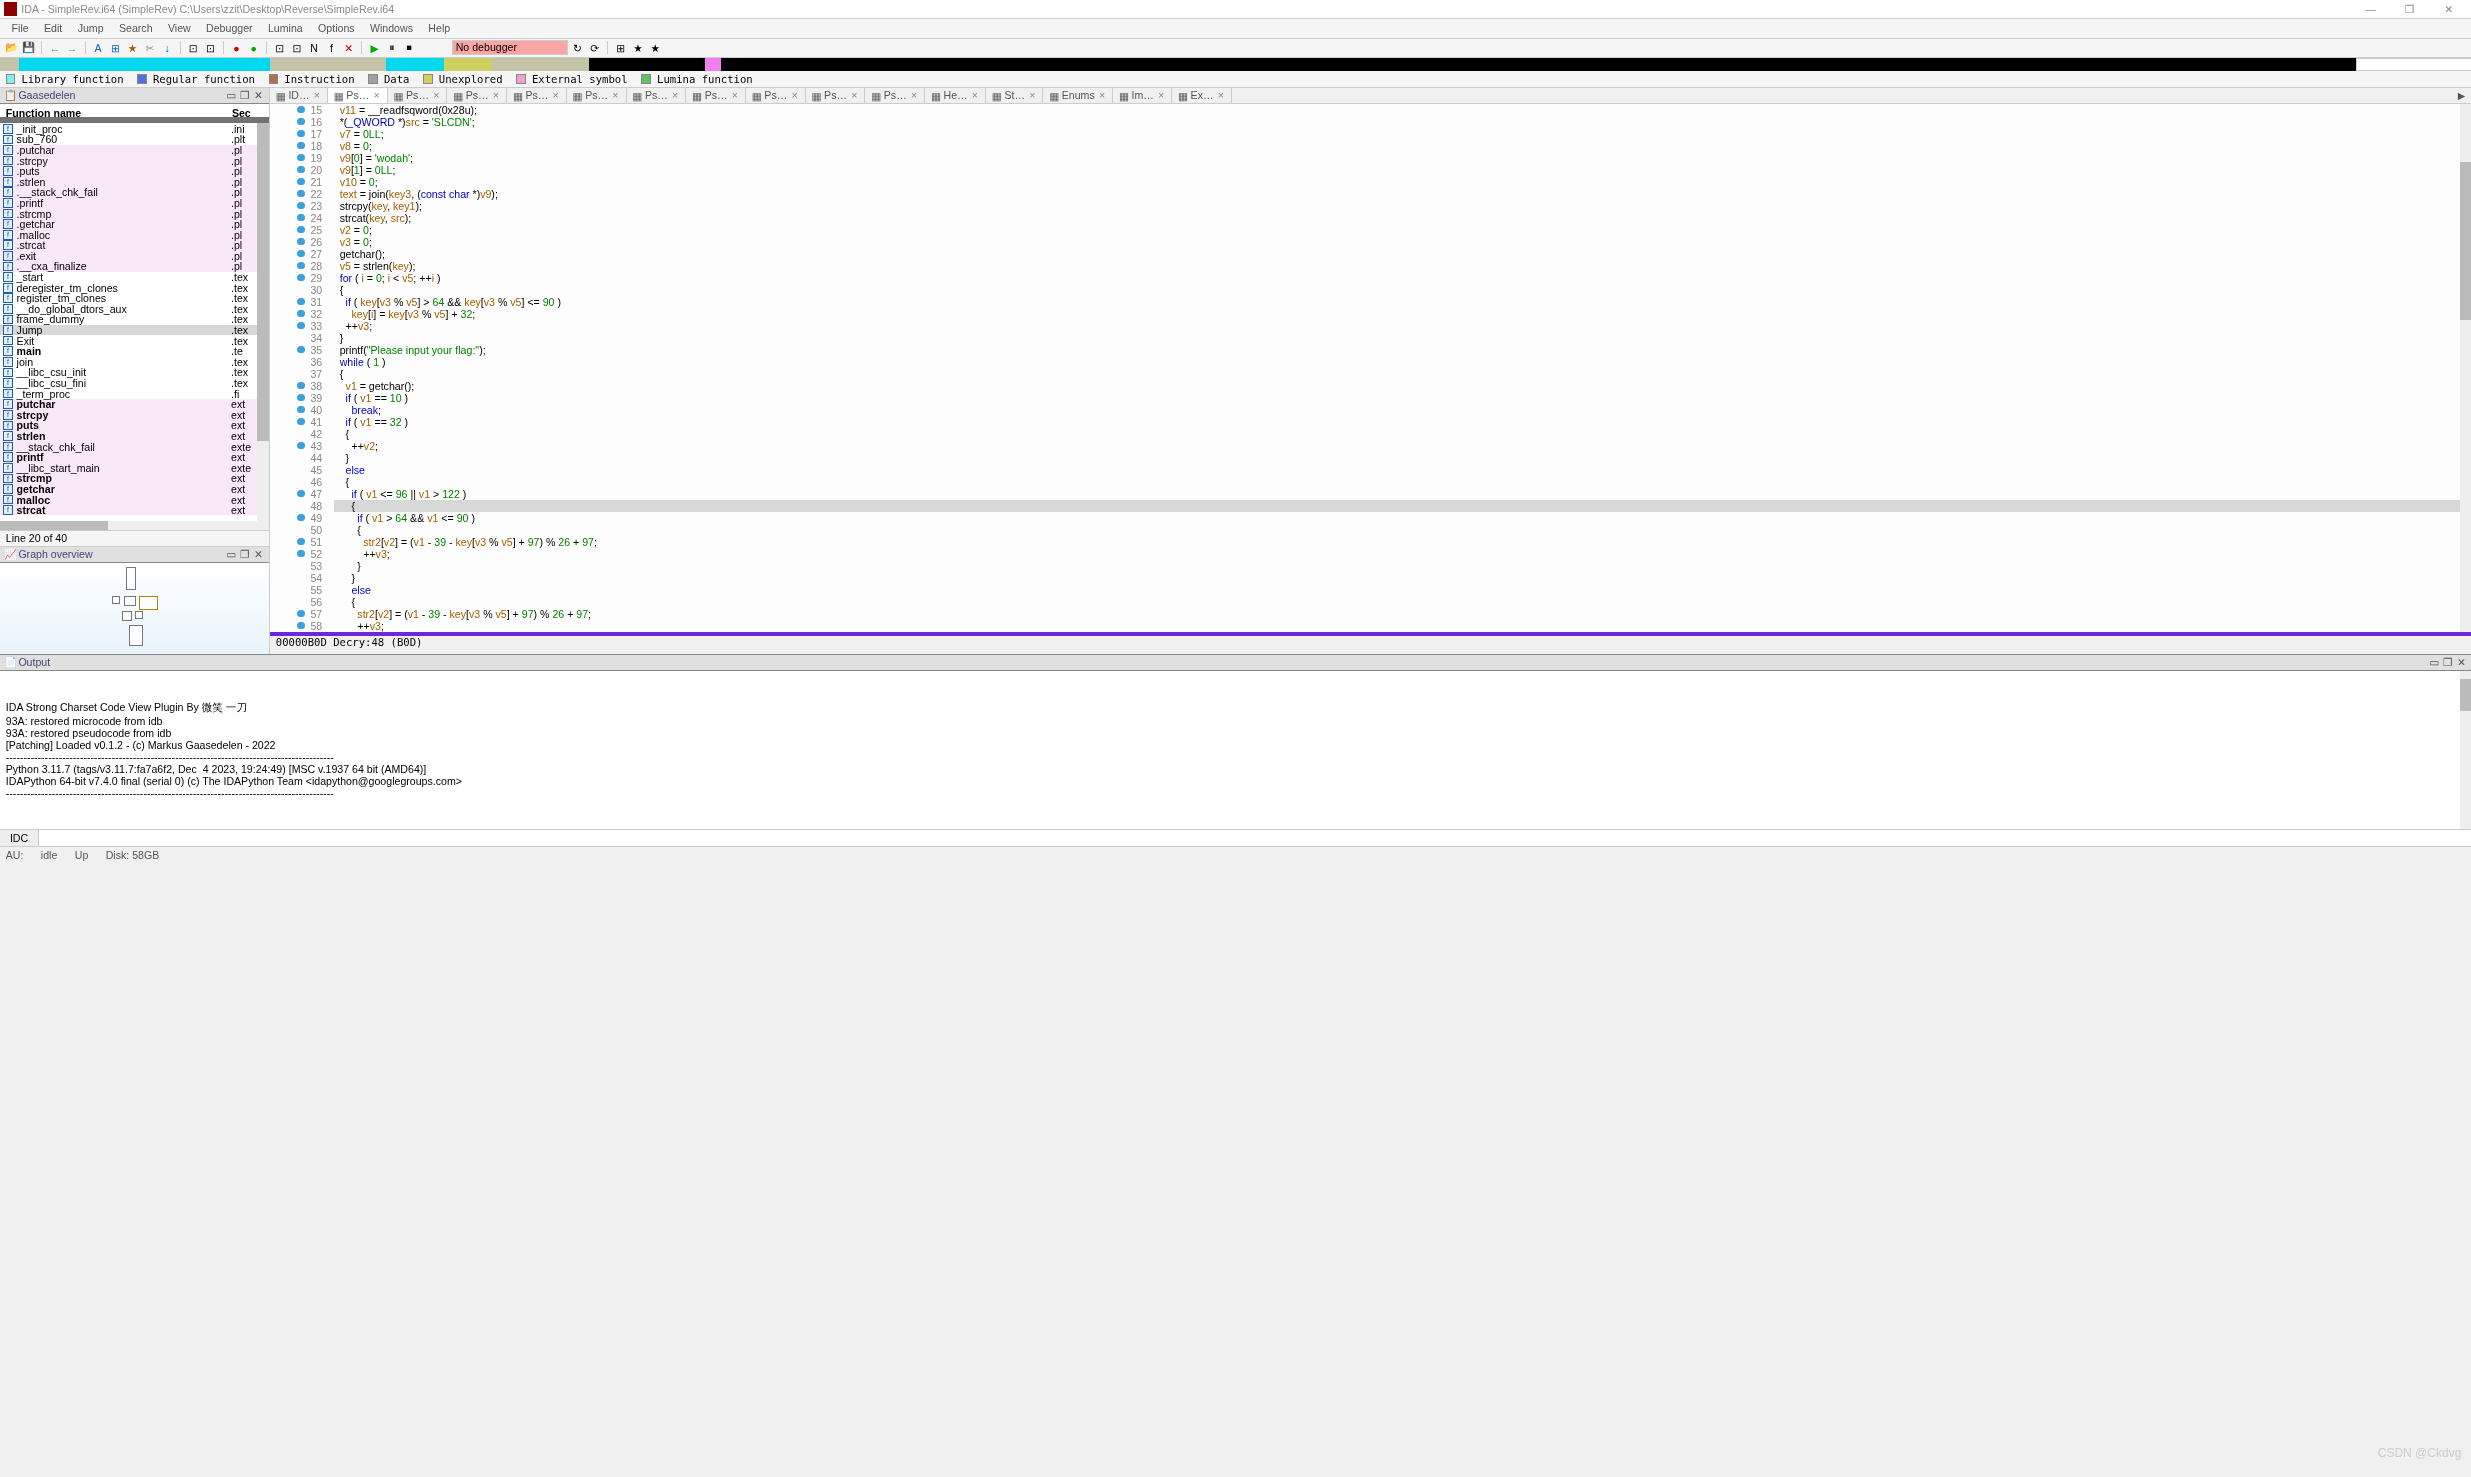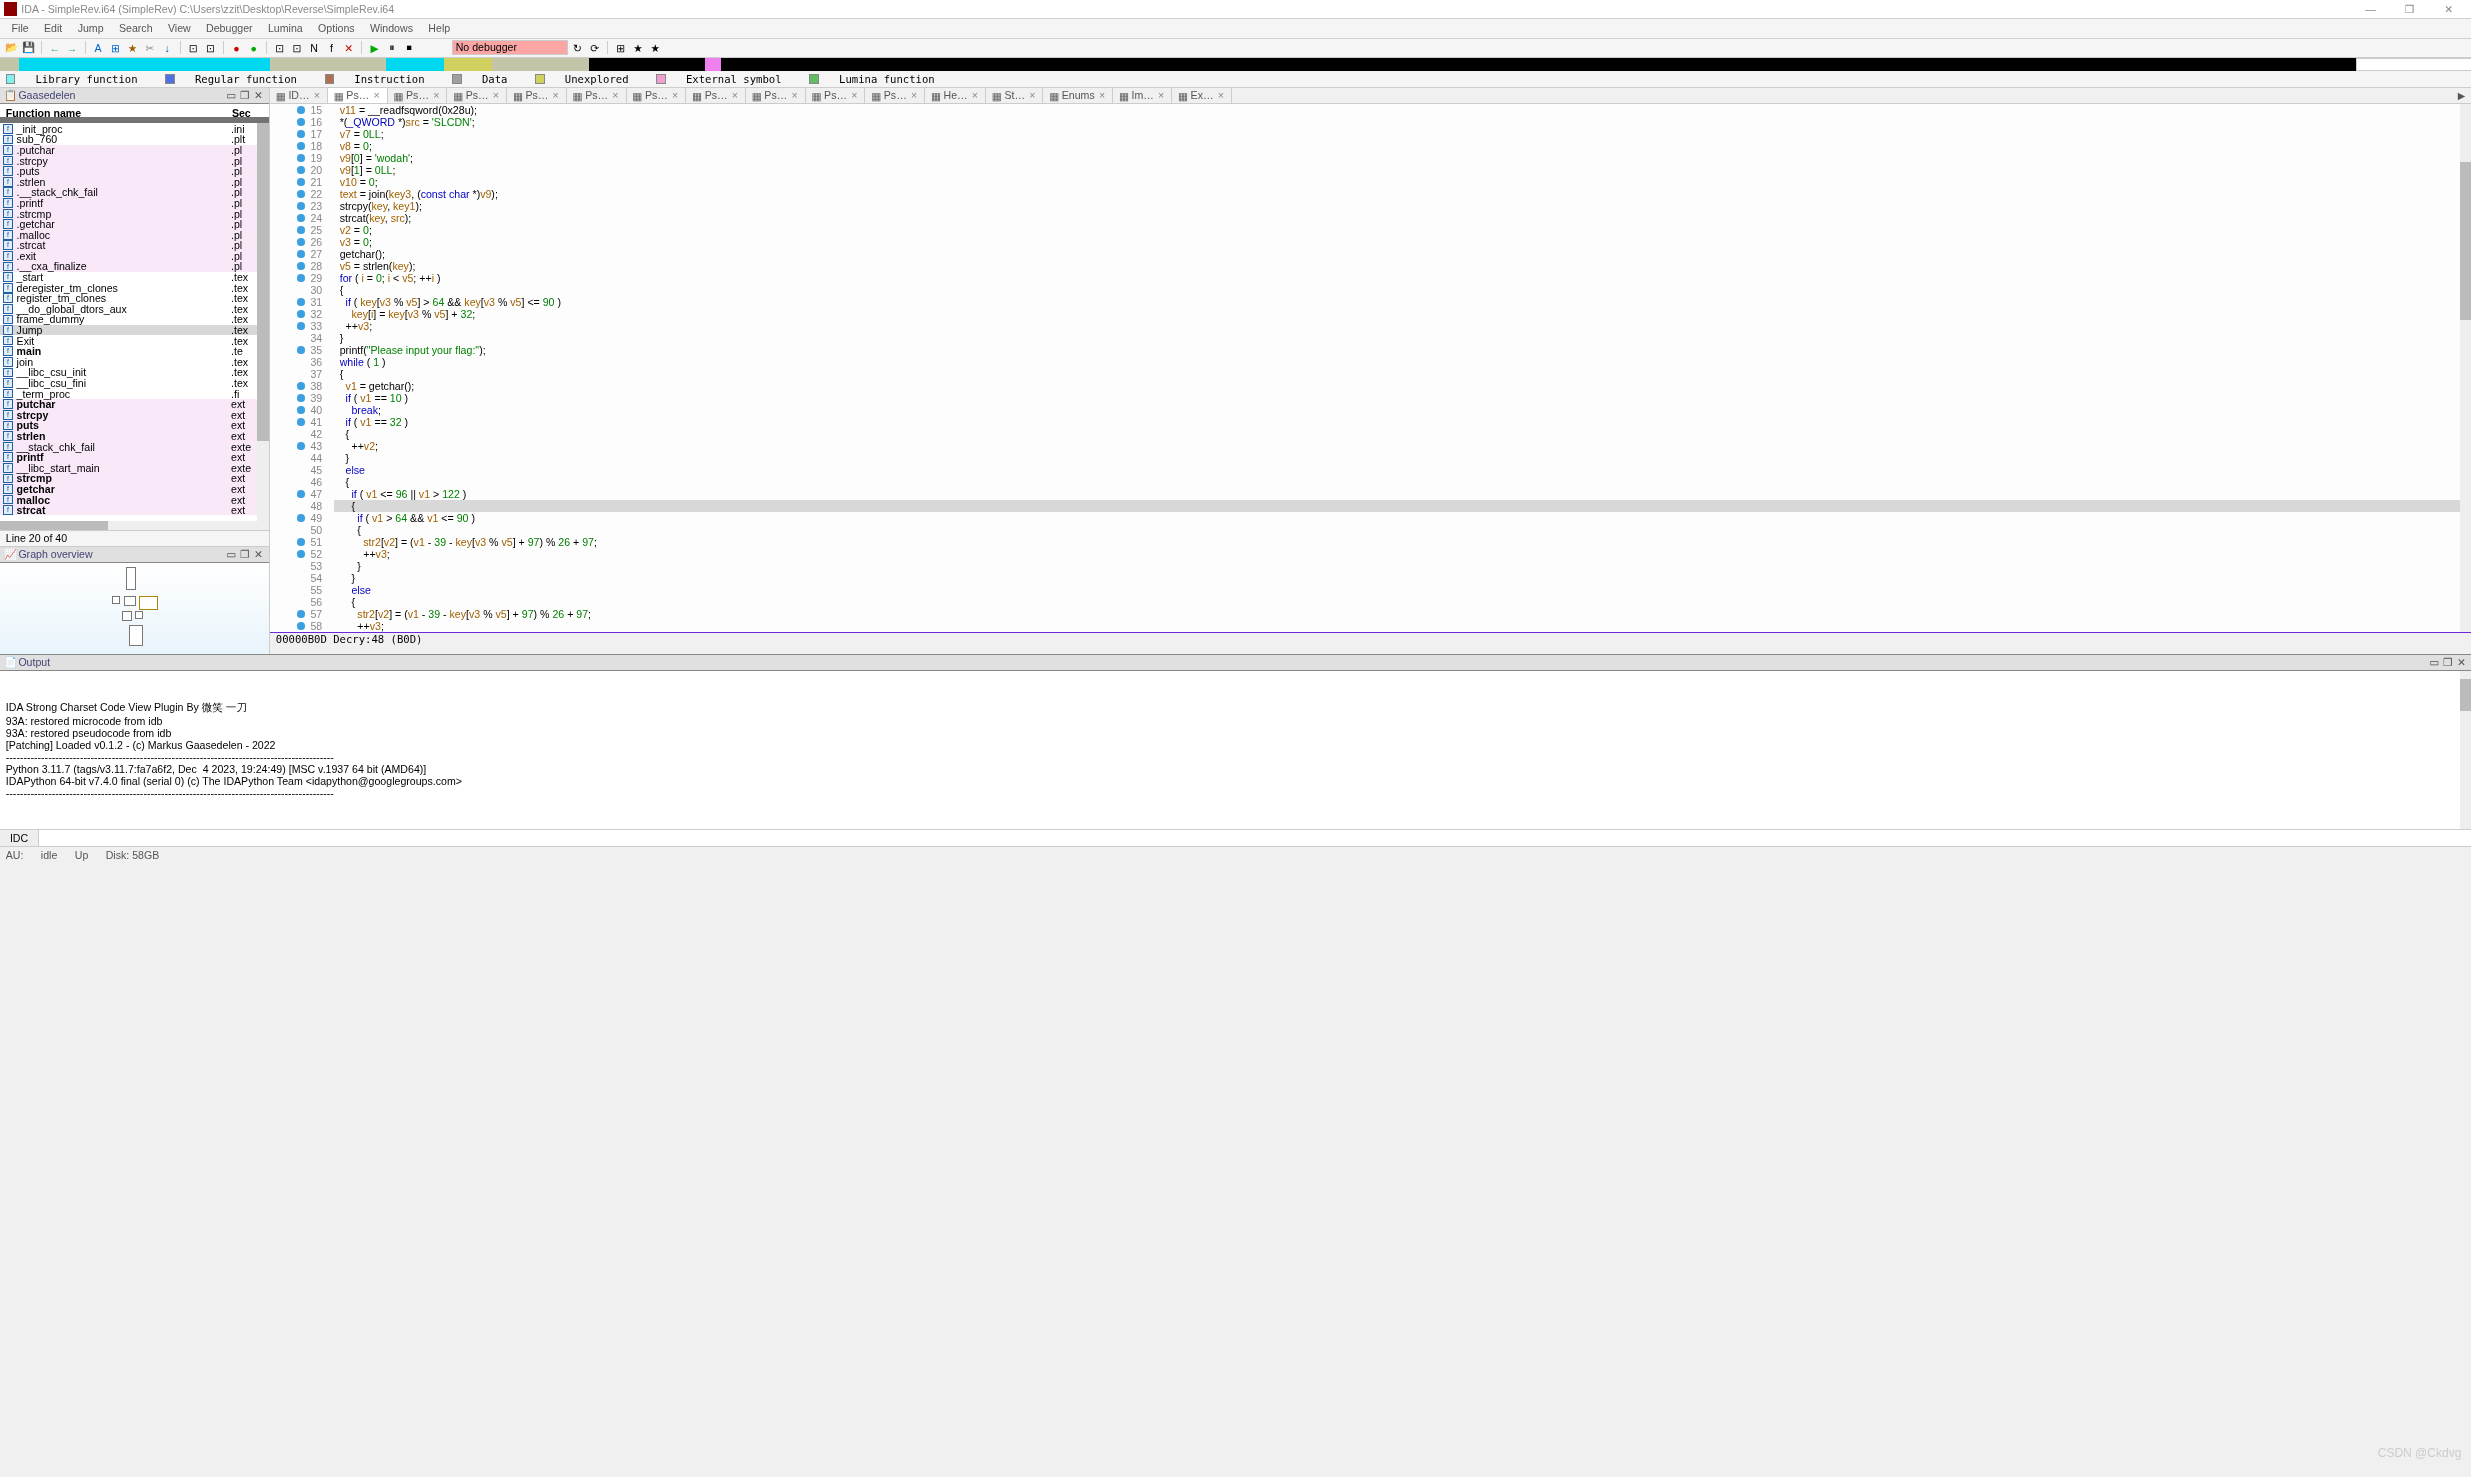--- a/index.html
+++ b/index.html
@@ -25,21 +25,21 @@
 .navbar { height: 13.5px; background: #000; display: flex; position: relative; }
 .navbar .jumpbox { width: 116px; height: 13.5px; background: #fff; border: 1px solid #ccc; margin-left: auto; }
 .navseg { height: 100%; }
 .navseg.gray { background: #c4c4a8; }
 .navseg.cyan { background: #00d8f0; }
 .navseg.gold { background: #d0d060; }
 .navseg.pink { background: #f080f0; }
 .navseg.black { background: #000; }
 
 
-.legend { height: 16.4px; background: #f5f5f5; display: flex; align-items: center; padding: 0 5.8px; border-bottom: 1px solid #ccc; gap: 20px; }
+.legend { height: 16.4px; background: #f5f5f5; display: flex; align-items: center; padding: 0 5.8px; border-bottom: 1px solid #ccc; gap: 6px; }
 .legend .sw { width: 9.7px; height: 9.7px; border: 1px solid #888; }
 .legend span { margin-right: 7.7px; font-family: Consolas, monospace; font-size: 10.6px; }
 
 
 .main { display: flex; height: 566px; }
 .leftcol { width: 270px; display: flex; flex-direction: column; border-right: 1px solid #ccc; }
 .rightcol { flex: 1; display: flex; flex-direction: column; }
 
 
 .panelhdr { height: 16.4px; background: #e0e0e0; display: flex; align-items: center; padding: 0 3.9px; border-bottom: 1px solid #888; }
@@ -84,21 +84,21 @@
 .codebody { flex: 1; font-family: Consolas, monospace; font-size: 11.6px; white-space: pre; line-height: 12px; padding-left: 5.8px; }
 .ln { height: 12px; display: flex; align-items: center; justify-content: flex-end; padding-right: 5.8px; }
 .ln .dot { width: 7.7px; height: 7.7px; border-radius: 50%; background: #3aa0e0; margin-right: 5.8px; }
 .cl { height: 12px; }
 .cl.sel { background: #d8d8d8; }
 .k-kw { color: #0000c0; }
 .k-var { color: #a06000; }
 .k-num { color: #008000; }
 .k-str { color: #008000; }
 .k-type { color: #0000c0; }
-.codestatus { height: 24px; background: #f0f0f0; border-top: 1px solid #6d28d9; font-family: Consolas, monospace; padding: 0 5.8px; }
+.codestatus { height: 24px; background: #f0f0f0; border-top: 4px solid #6d28d9; font-family: Consolas, monospace; padding: 0 5.8px; }
 .codearea .vscroll { position: absolute; right: 0; top: 0; width: 11.6px; height: 100%; background: #eee; }
 .codearea .vscroll .thumb { background: #bbb; width: 100%; height: 30%; margin-top: 58px; }
 
 
 .outpanel { flex: 1; display: flex; flex-direction: column; border-top: 1px solid #888; min-height: 145px; }
 .outbody { flex: 1; background: #fff; font-family: Consolas, monospace; font-size: 11.6px; white-space: pre; padding: 1.9px 5.8px; position: relative; }
 .outbody .vscroll { position: absolute; right: 0; top: 0; width: 11.6px; height: 100%; background: #eee; }
 .outbody .vscroll .thumb { background: #bbb; width: 100%; height: 20%; margin-top: 70%; }
 .idcin { height: 17.4px; background: #fff; border-top: 1px solid #ccc; display: flex; }
 .idcin .lbl { width: 39px; background: #eee; text-align: center; padding: 1.9px; border-right: 1px solid #ccc; }

